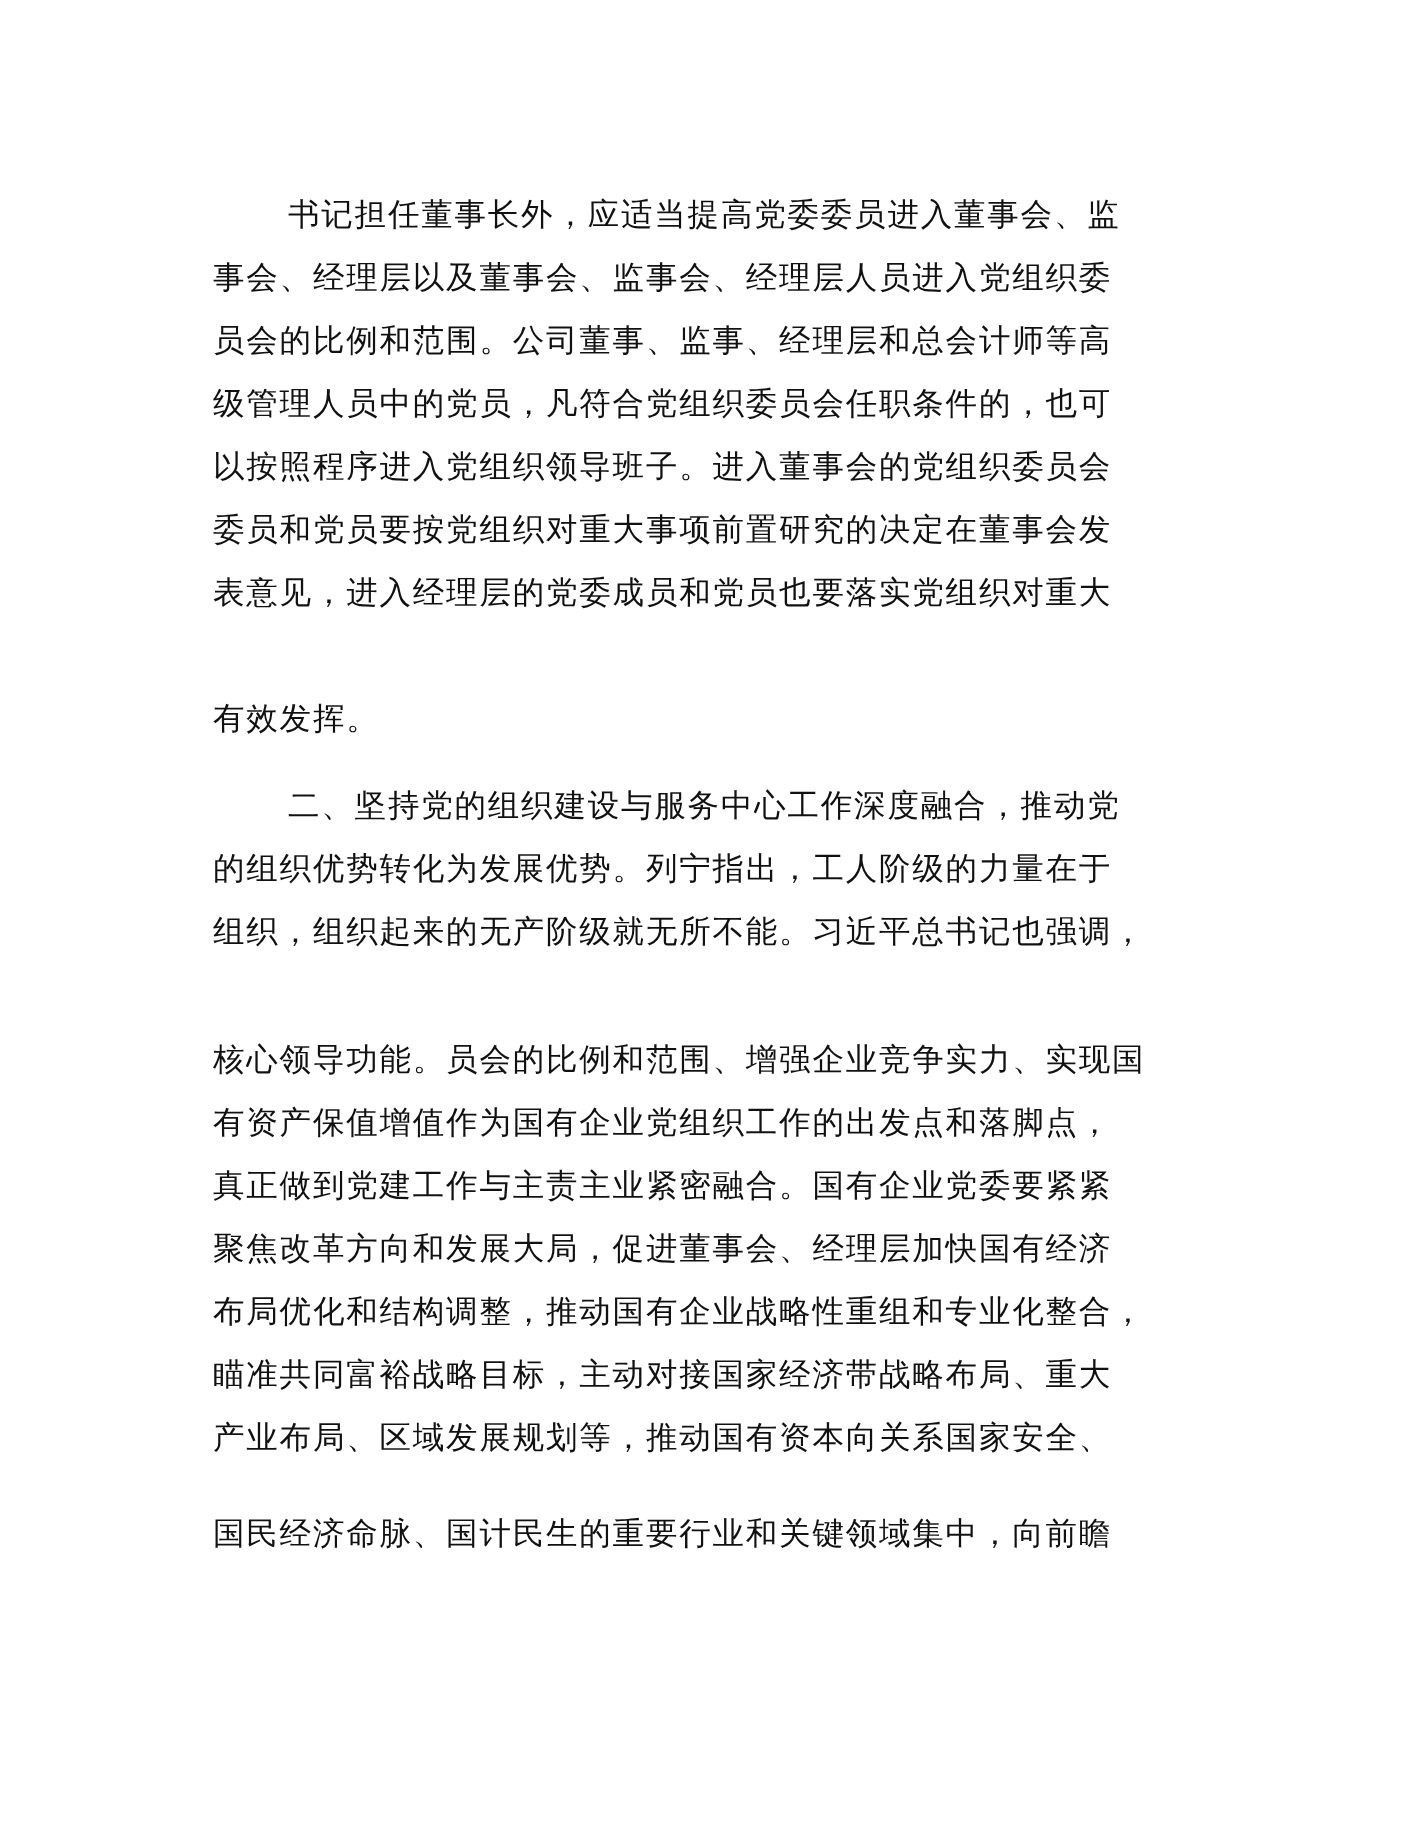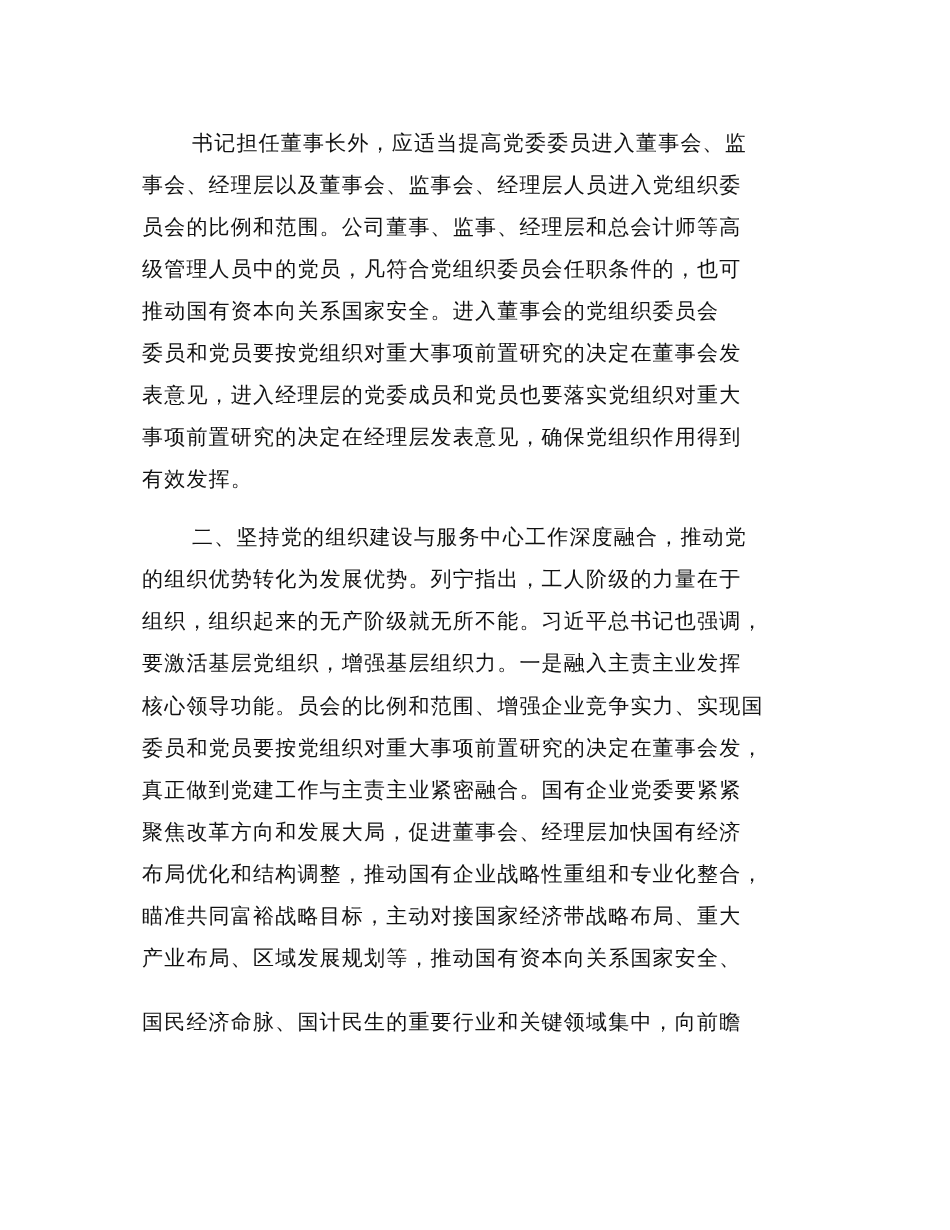--- a/index.html
+++ b/index.html
@@ -12,31 +12,29 @@
 </style>
 </head>
 <body>
 
 <div class="page">
 
   <div class="line indent" style="top:128px">书记担任董事长外，应适当提高党委委员进入董事会、监</div>
   <div class="line" style="top:170px">事会、经理层以及董事会、监事会、经理层人员进入党组织委</div>
   <div class="line" style="top:254px">级管理人员中的党员，凡符合党组织委员会任职条件的，也可</div>
   <div class="line" style="top:212px">员会的比例和范围。公司董事、监事、经理层和总会计师等高</div>
-  <div class="line" style="top:296px">推动国有资本向关系国家安全。进入董事会的党组织委员会</div>
+  <div class="line" style="top:296px">以按照程序进入党组织领导班子。进入董事会的党组织委员会</div>
   <div class="line" style="top:338px">委员和党员要按党组织对重大事项前置研究的决定在董事会发</div>
   <div class="line" style="top:380px">表意见，进入经理层的党委成员和党员也要落实党组织对重大</div>
-  <div class="line" style="top:422px">事项前置研究的决定在经理层发表意见，确保党组织作用得到</div>
   <div class="line" style="top:464px">有效发挥。</div>
 
   <div class="line" style="top:564px">的组织优势转化为发展优势。列宁指出，工人阶级的力量在于</div>
   <div class="line indent" style="top:522px">二、坚持党的组织建设与服务中心工作深度融合，推动党</div>
   <div class="line" style="top:606px">组织，组织起来的无产阶级就无所不能。习近平总书记也强调，</div>
-  <div class="line" style="top:648px">要激活基层党组织，增强基层组织力。一是融入主责主业发挥</div>
   <div class="line" style="top:691px">核心领导功能。员会的比例和范围、增强企业竞争实力、实现国</div>
-  <div class="line" style="top:733px">委员和党员要按党组织对重大事项前置研究的决定在董事会发，</div>
+  <div class="line" style="top:733px">有资产保值增值作为国有企业党组织工作的出发点和落脚点，</div>
   <div class="line" style="top:775px">真正做到党建工作与主责主业紧密融合。国有企业党委要紧紧</div>
   <div class="line" style="top:817px">聚焦改革方向和发展大局，促进董事会、经理层加快国有经济</div>
   <div class="line" style="top:859px">布局优化和结构调整，推动国有企业战略性重组和专业化整合，</div>
   <div class="line" style="top:901px">瞄准共同富裕战略目标，主动对接国家经济带战略布局、重大</div>
   <div class="line" style="top:943px">产业布局、区域发展规划等，推动国有资本向关系国家安全、</div>
   <div class="line" style="top:1007px">国民经济命脉、国计民生的重要行业和关键领域集中，向前瞻</div>
 </div>
 
 </body></html>

